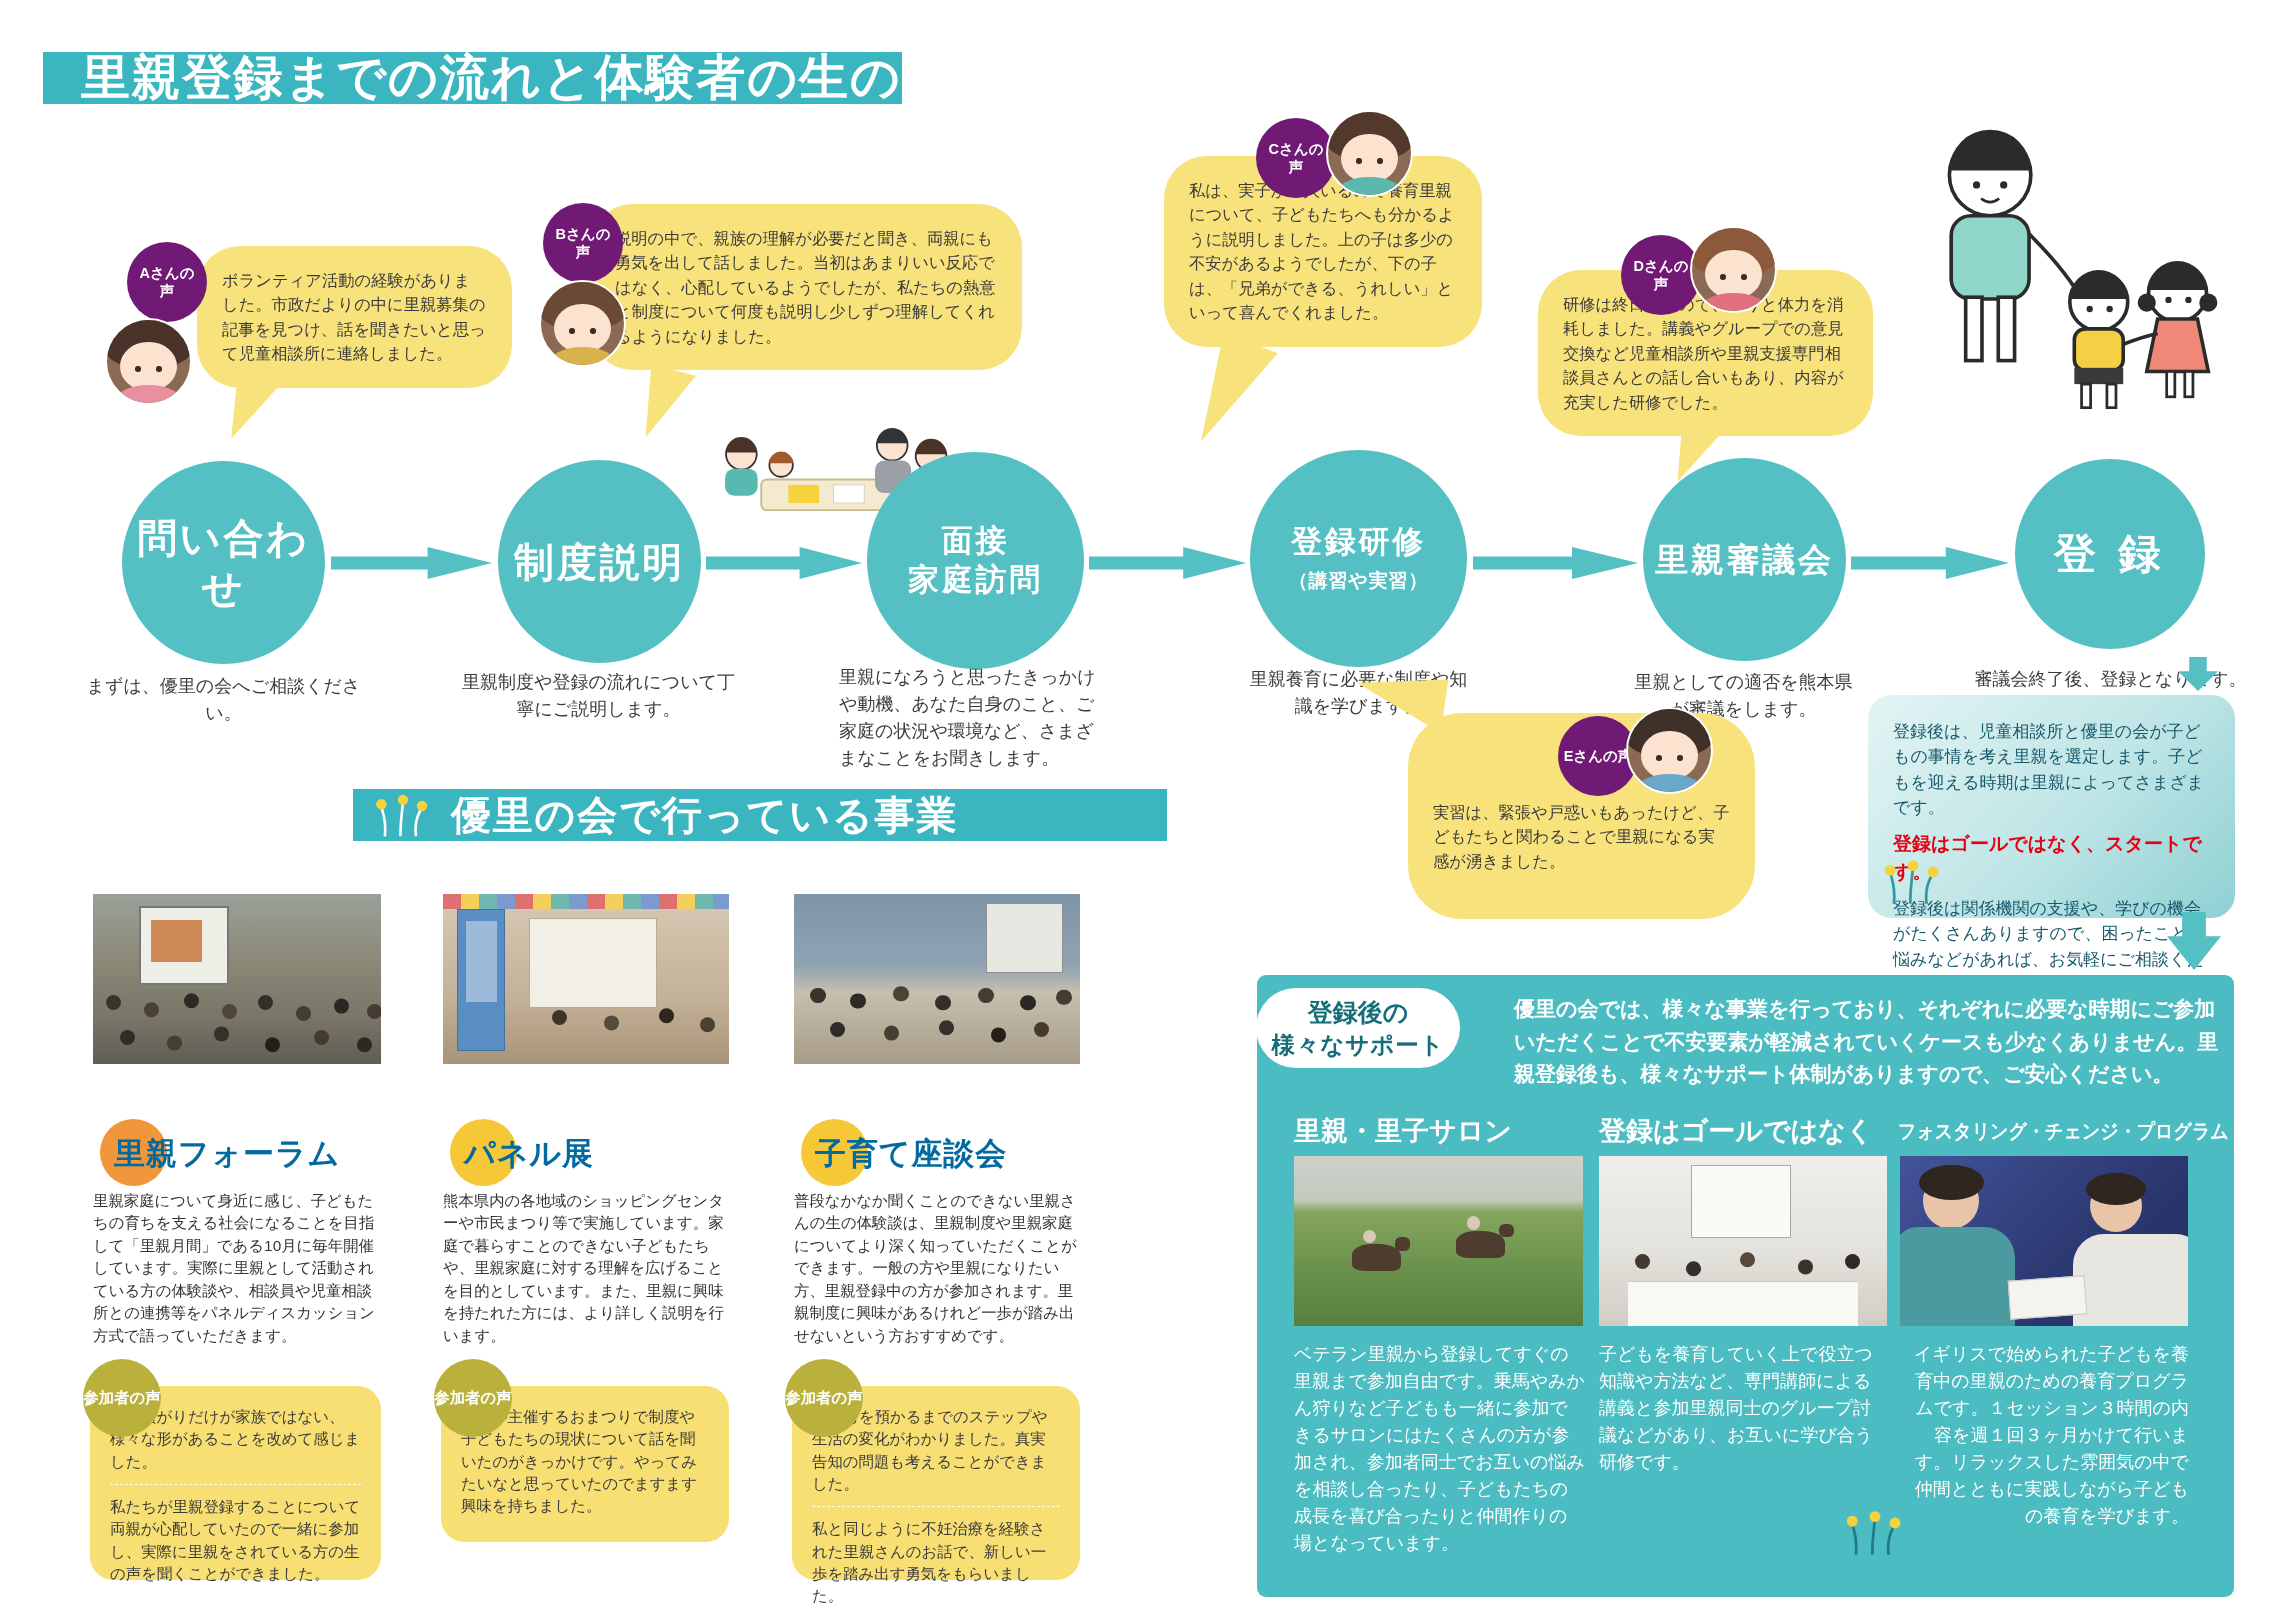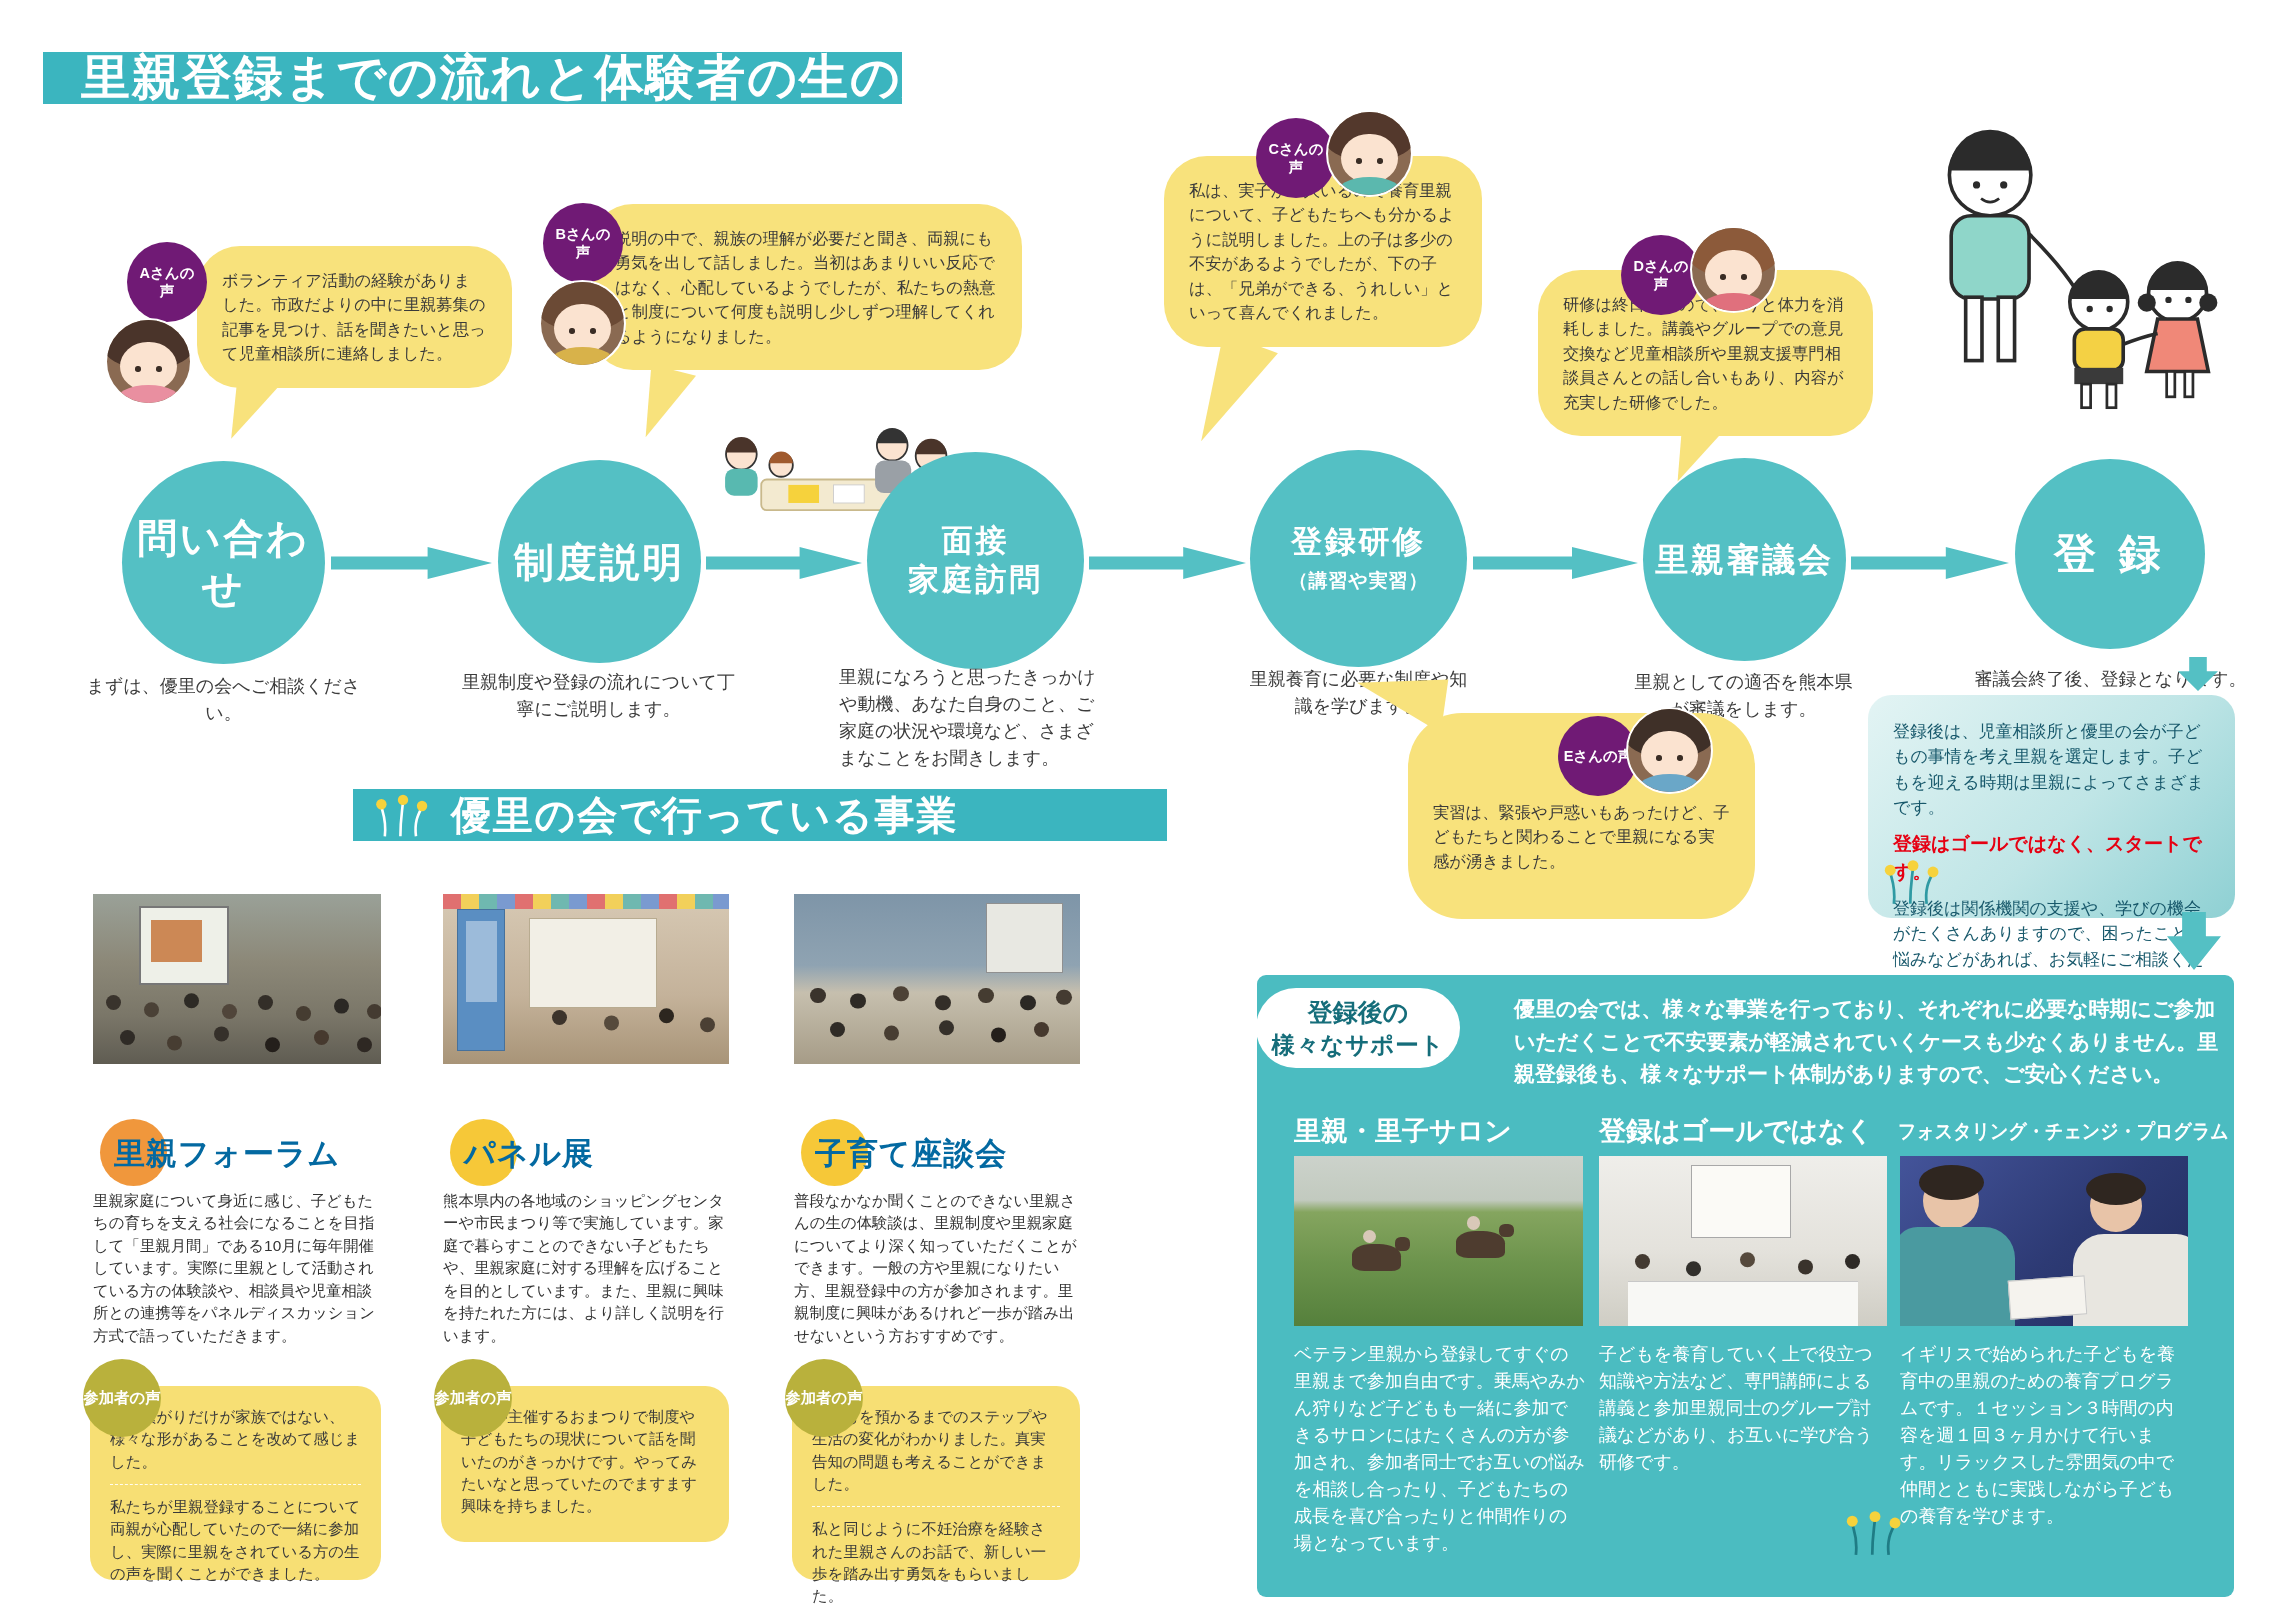--- a/index.html
+++ b/index.html
@@ -368,21 +368,21 @@
   <div class="photo ph6" style="left:1900px;top:1156px;width:288px;height:170px;">
     <div class="head" style="left:8%;top:10%;width:56px;height:56px;"></div>
     <div class="head" style="right:16%;top:14%;width:52px;height:52px;"></div>
     <div class="body1"></div>
     <div class="body2"></div>
     <div class="book"></div>
   </div>
 
   <div class="support-desc" style="left:1294px;top:1341px;width:291px;">ベテラン里親から登録してすぐの里親まで参加自由です。乗馬やみかん狩りなど子どもも一緒に参加できるサロンにはたくさんの方が参加され、参加者同士でお互いの悩みを相談し合ったり、子どもたちの成長を喜び合ったりと仲間作りの場となっています。</div>
   <div class="support-desc" style="left:1599px;top:1341px;width:288px;">子どもを養育していく上で役立つ知識や方法など、専門講師による講義と参加里親同士のグループ討議などがあり、お互いに学び合う研修です。</div>
-  <div class="support-desc" style="left:1900px;top:1341px;width:289px;">イギリスで始められた子どもを養育中の里親のための養育プログラムです。１セッション３時間の内容を週１回３ヶ月かけて行います。リラックスした雰囲気の中で仲間とともに実践しながら子どもの養育を学びます。</div>
+  <div class="support-desc" style="left:1900px;top:1341px;width:289px;text-align:right;">イギリスで始められた子どもを養育中の里親のための養育プログラムです。１セッション３時間の内容を週１回３ヶ月かけて行います。リラックスした雰囲気の中で仲間とともに実践しながら子どもの養育を学びます。</div>
 
   <svg class="flower abs" style="left:1845px;top:1505px;color:#1f7c85;" width="60" height="56" viewBox="0 0 66 52">
     <g stroke="currentColor" stroke-width="3" fill="none">
       <path d="M12 50 C14 32 10 24 8 16"></path>
         <path d="M30 50 C30 30 32 22 33 10"></path>
         <path d="M48 50 C46 34 50 26 54 18"></path>
     </g>
     <circle cx="8" cy="13" r="6" fill="#f6d23c"></circle>
       <circle cx="33" cy="8" r="6" fill="#f6d23c"></circle>
       <circle cx="55" cy="15" r="6" fill="#f6d23c"></circle>

